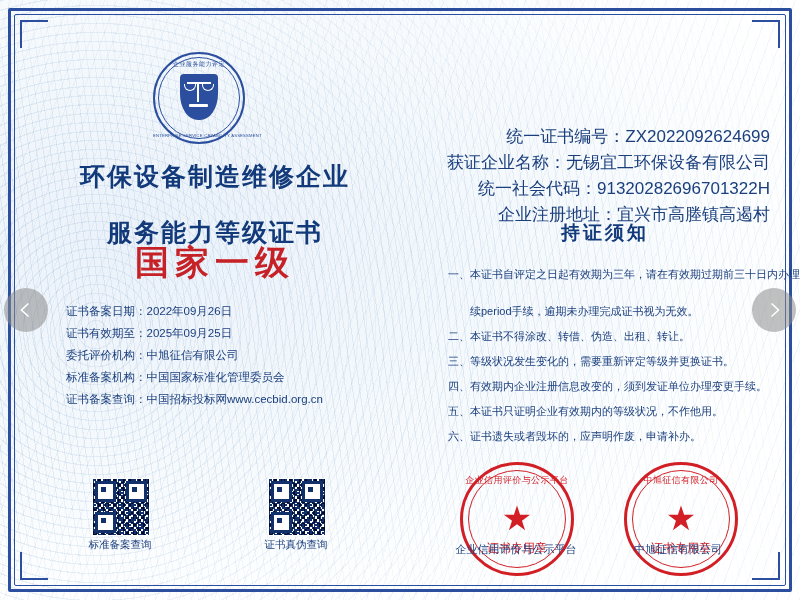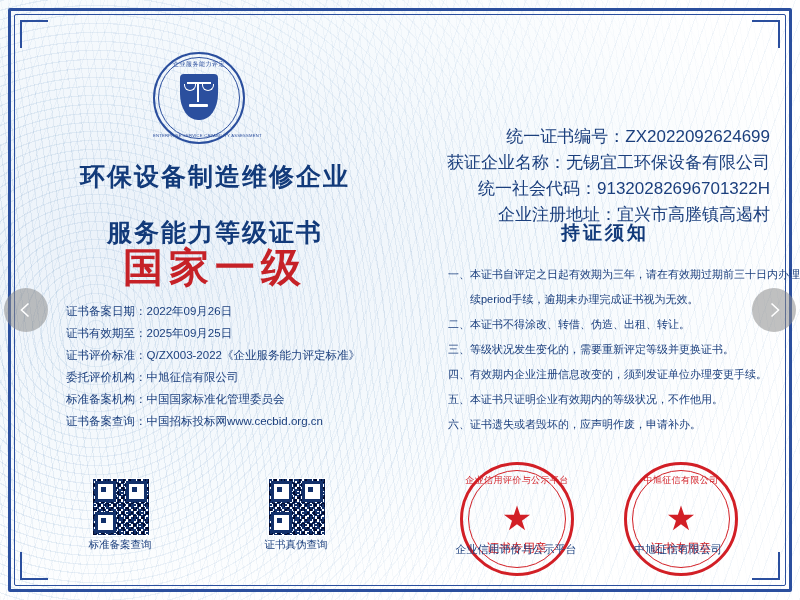--- a/index.html
+++ b/index.html
@@ -94,21 +94,21 @@
   .title1,.title2{
     position:absolute;left:0;width:430px;text-align:center;
     font-family:"DejaVu Sans","Liberation Sans",sans-serif;
     font-weight:bold;color:#123a7a;font-size:25px;letter-spacing:2px;
   }
   .title1{top:160px;}
   .title2{top:192px;margin-top:24px;}
   .grade{
     position:absolute;left:0;top:240px;width:430px;text-align:center;
     font-family:"DejaVu Sans","Liberation Sans",sans-serif;
-    font-weight:bold;color:#c62127;font-size:40px;letter-spacing:6px;
+    font-weight:bold;color:#c62127;font-size:34px;letter-spacing:6px;
   }
 
   
   .left-info{
     position:absolute;left:66px;top:300px;width:370px;
     font-size:11.5px;color:#1b3f7d;line-height:22px;
   }
   .left-info .row{white-space:nowrap;}
   .left-info .row .lbl{color:#1b3f7d;}
   .left-info .row .val{color:#1b3f7d;}
@@ -143,21 +143,21 @@
   .notice-title{
     position:absolute;left:440px;top:220px;width:330px;text-align:center;
     font-family:"DejaVu Sans","Liberation Sans",sans-serif;
     font-weight:bold;font-size:19px;color:#123a7a;letter-spacing:3px;
   }
   .notice{
     position:absolute;left:448px;top:262px;width:324px;
     font-size:11px;color:#1b3f7d;line-height:25px;
   }
   .notice .ln{white-space:nowrap;}
-  .notice .ln.sub{padding-left:22px;}
+  .notice .ln.sub{padding-left:22px;margin-top:12px;}
 
   
   .seal{
     position:absolute;width:108px;height:108px;border-radius:50%;
     border:3px solid #d21f26;
   }
   .seal .inner{position:absolute;left:5px;top:5px;right:5px;bottom:5px;border-radius:50%;border:1px solid #d21f26;}
   .seal .star{
     position:absolute;left:50%;top:50%;transform:translate(-50%,-54%);
     width:0;height:0;color:#d21f26;font-size:34px;line-height:1;
@@ -248,23 +248,20 @@
     </div>
 
     <div class="left-info">
       <div class="row">
         <span class="lbl">证书备案日期：</span><span class="val">2022年09月26日</span>
       </div>
       <div class="row">
         <span class="lbl">证书有效期至：</span><span class="val">2025年09月25日</span>
       </div>
       <div class="row">
-        <span class="lbl">证书评价标准：</span><span class="val">Q/ZX003-2022《企业服务能力评定标准》</span>
-      </div>
-      <div class="row">
         <span class="lbl">委托评价机构：</span><span class="val">中旭征信有限公司</span>
       </div>
       <div class="row">
         <span class="lbl">标准备案机构：</span><span class="val">中国国家标准化管理委员会</span>
       </div>
       <div class="row">
         <span class="lbl">证书备案查询：</span><span class="val">中国招标投标网www.cecbid.org.cn</span>
       </div>
     </div>
 

